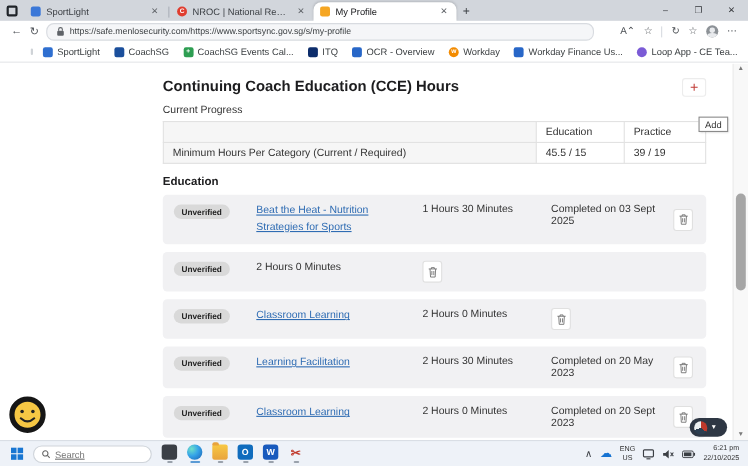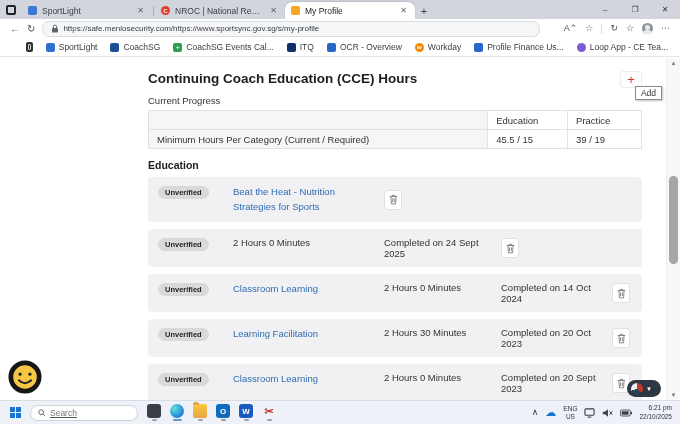--- a/index.html
+++ b/index.html
@@ -45,31 +45,31 @@
   .c0{background:#2f6fd0;} .c1{background:#1b4f9c;} .c2{background:#2e9e52;} .c3{background:#0d2d6b;}
   .c4{background:#2867c8;} .c5{background:#f38b00;border-radius:50%;} .c6{background:#2867c8;}
   .c7{background:#7b5bd6;border-radius:50%;}
 
   
   .content { position:absolute; top:58px; left:0; right:14px; bottom:24px; background:#fff; overflow:hidden; }
   .container { width:494px; margin:13px 0 0 148px; }
   .title-row { position:relative; display:flex; justify-content:space-between; align-items:flex-start; }
   .page-title { font-size:13.5px; font-weight:bold; color:#1d1d1f; }
   .add-btn { width:22px; height:17px; border:1px solid #ececec; border-radius:3px; background:#fff; color:#c13c36; font-size:13px; line-height:14px; text-align:center; }
-  .add-tooltip { position:absolute; top:15px; right:-20px; background:#fff; border:1px solid #8a8a8a; box-shadow:1px 1px 2px rgba(0,0,0,.25); font-size:8.5px; color:#333; padding:1px 5px; }
+  .add-tooltip { position:absolute; top:35px; right:-20px; background:#fff; border:1px solid #8a8a8a; box-shadow:1px 1px 2px rgba(0,0,0,.25); font-size:8.5px; color:#333; padding:1px 5px; }
   .progress-label { margin-top:7px; font-size:9.5px; color:#333; }
   table.cce { width:100%; border-collapse:collapse; margin-top:4px; font-size:9.5px; color:#333; }
   table.cce th, table.cce td { border:1px solid #e2e2e2; padding:2px 8px; height:19px; text-align:left; font-weight:normal; }
   .cell-gray { background:#f6f6f6; }
   .cell-bold { font-weight:bold; }
   col.c-label{width:340px;} col.c-edu{width:80px;} col.c-prac{width:74px;}
   .section-title { margin:10px 0 6px; font-size:10.5px; font-weight:bold; color:#1d1d1f; }
   .item { display:grid; grid-template-columns:70px 146px 112px 1fr 20px; column-gap:5px; align-items:flex-start; background:#f1f1f3; border-radius:4px; padding:8px 10px; margin-bottom:7px; font-size:9.5px; color:#333; }
   .badge { display:inline-block; background:#d9d9d9; color:#222; font-size:7.5px; font-weight:bold; padding:2px 7px; border-radius:8px; margin-top:1px; }
-  .item-title { color:#2f6cb3; line-height:1.55; }
+  .item-title { color:#2f6cb3; line-height:1.55;text-decoration:underline; }
   .trash-btn { width:18px; height:20px; background:#fff; border:1px solid #e0e0e0; border-radius:3px; align-self:center; display:flex; align-items:center; justify-content:center; }
 
   
   .scrollbar { position:absolute; top:58px; right:0; bottom:24px; width:14px; background:#f8f8f8; border-left:1px solid #ececec; }
   .sb-arrow { position:absolute; left:0; right:0; text-align:center; font-size:6px; color:#7a7a7a; }
   .sb-up{ top:2px; } .sb-down{ bottom:2px; }
   .sb-thumb { position:absolute; left:2px; right:2px; top:118px; height:88px; background:#a6a6a6; border-radius:5px; }
 
   
   .smiley { position:absolute; left:8px; bottom:30px; width:34px; height:34px; }
@@ -174,21 +174,21 @@
   <span class="bm">
       <span class="bm-ico c4"></span>
       <span>OCR - Overview</span>
     </span>
   <span class="bm">
       <span class="bm-ico c5">w</span>
       <span>Workday</span>
     </span>
   <span class="bm">
       <span class="bm-ico c6"></span>
-      <span>Profile Finance Us...</span>
+      <span>Workday Finance Us...</span>
     </span>
   <span class="bm">
       <span class="bm-ico c7"></span>
       <span>Loop App - CE Tea...</span>
     </span>
 
 </div>
 
 <div class="content">
   <div class="container">
@@ -217,55 +217,55 @@
         <td>39 / 19</td>
       </tr>
     </tbody>
       </table>
 
     <div class="section-title">Education</div>
 
     <div class="item">
       <span><span class="badge">Unverified</span></span>
       <a class="item-title">Beat the Heat - Nutrition Strategies for Sports</a>
+      <span>1 Hours 30 Minutes</span>
+      <span>Completed on 03 Sept 2025</span>
       <button class="trash-btn">
           <svg width="9" height="11" viewBox="0 0 12 14">
             <path d="M1 3h10M4.2 3V1.4h3.6V3M2.6 3l.6 9.8h5.6L9.4 3M4.8 5.5v5M7.2 5.5v5" stroke="#666" stroke-width="1" fill="none"></path>
           </svg>
         </button>
     </div>
 
     <div class="item">
       <span><span class="badge">Unverified</span></span>
       <span>2 Hours 0 Minutes</span>
-      <span>Completed on 24 Sept 2025</span>
       <button class="trash-btn">
           <svg width="9" height="11" viewBox="0 0 12 14">
             <path d="M1 3h10M4.2 3V1.4h3.6V3M2.6 3l.6 9.8h5.6L9.4 3M4.8 5.5v5M7.2 5.5v5" stroke="#666" stroke-width="1" fill="none"></path>
           </svg>
         </button>
     </div>
 
     <div class="item">
       <span><span class="badge">Unverified</span></span>
       <a class="item-title">Classroom Learning</a>
       <span>2 Hours 0 Minutes</span>
-      <span>Completed on 14 Oct 2024</span>
       <button class="trash-btn">
           <svg width="9" height="11" viewBox="0 0 12 14">
             <path d="M1 3h10M4.2 3V1.4h3.6V3M2.6 3l.6 9.8h5.6L9.4 3M4.8 5.5v5M7.2 5.5v5" stroke="#666" stroke-width="1" fill="none"></path>
           </svg>
         </button>
     </div>
 
     <div class="item">
       <span><span class="badge">Unverified</span></span>
       <a class="item-title">Learning Facilitation</a>
       <span>2 Hours 30 Minutes</span>
-      <span>Completed on 20 Oct 2023</span>
+      <span>Completed on 20 May 2023</span>
       <button class="trash-btn">
           <svg width="9" height="11" viewBox="0 0 12 14">
             <path d="M1 3h10M4.2 3V1.4h3.6V3M2.6 3l.6 9.8h5.6L9.4 3M4.8 5.5v5M7.2 5.5v5" stroke="#666" stroke-width="1" fill="none"></path>
           </svg>
         </button>
     </div>
 
     <div class="item">
       <span><span class="badge">Unverified</span></span>
       <a class="item-title">Classroom Learning</a>

